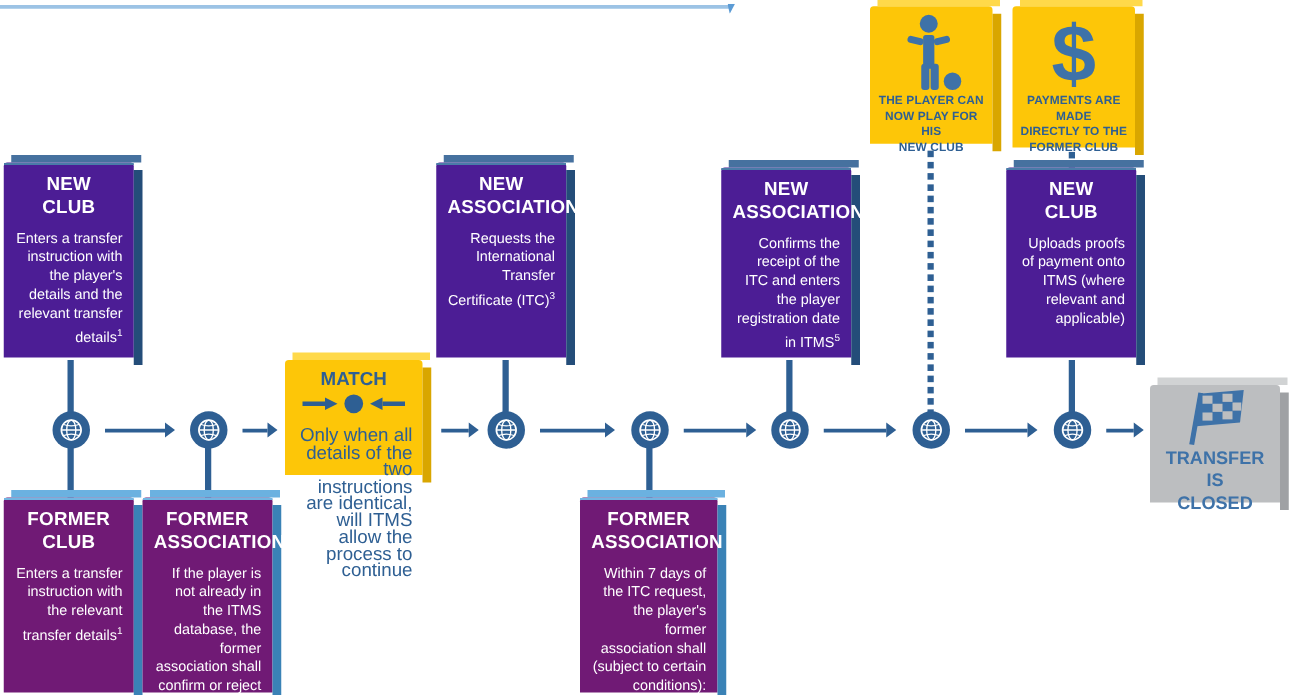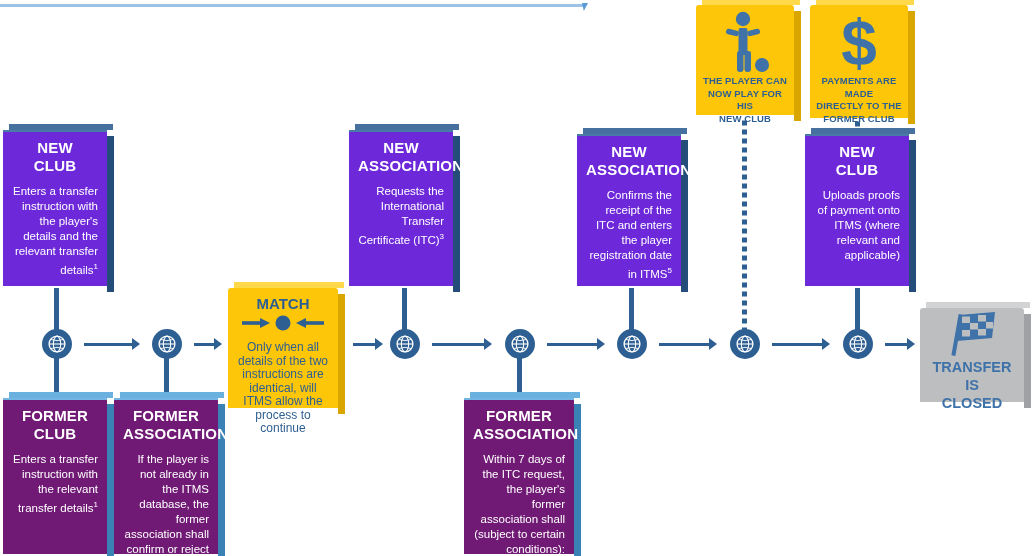--- a/index.html
+++ b/index.html
@@ -53,21 +53,21 @@
     height: 6px;
   }
   .box-inner {
     position: relative;
     z-index: 2;
     padding: 9px 9px 6px 9px;
     height: 100%;
     box-sizing: border-box;
   }
 
-  .box.dark { background: #6d28d9; }
+  .box.dark { background: #4c1d95; }
   .box.dark .side { background: #244D79; }
   .box.dark .cap  { background: #46719F; }
   .box.dark .box-inner { box-shadow: inset 0 2px 0 #4A7BA8; }
 
   .box.light { background: #701a75; }
   .box.light .side { background: #3A82B6; }
   .box.light .cap  { background: #6BB1E0; }
   .box.light .box-inner { box-shadow: inset 0 2px 0 #72B4E2; }
 
   .box.yellow { background: #FDC608; }
@@ -118,24 +118,24 @@
     font-size: 15px;
     line-height: 17px;
     color: #2E5F93;
   }
   .match-glyph {
     text-align: center;
     line-height: 20px;
     margin: 1px 0 3px 0;
   }
   .match-body {
-    font-size: 12px;
+    font-size: 15px;
     line-height: 13.5px;
     color: #2E5F93;
-    text-align: center;
+    text-align: right;
   }
 
   
   .closed-title {
     text-align: center;
     font-weight: bold;
     font-size: 14.5px;
     line-height: 18px;
     color: #3E72A8;
   }
@@ -319,21 +319,21 @@
       <div class="box-title">
         <span>FORMER</span><br>
         <span>ASSOCIATION</span>
       </div>
       <div class="box-body">
         <span>If the player is not already in the ITMS database, the former association shall confirm or reject his identity</span>
       </div>
     </div>
   </div>
 
-  <div class="abs box yellow" style="left:228px; top:288px; width:110px; height:120px;">
+  <div class="abs box yellow" style="left:228px; top:288px; width:110px; height:92px;">
     <div class="cap"></div>
     <div class="side"></div>
     <div class="box-inner" style="padding:7px 8px 6px 8px;">
       <div class="match-title">MATCH</div>
       <div class="match-glyph">
         <svg width="86" height="20" viewBox="0 0 86 20">
           <g fill="#2E5F93">
             <rect x="2" y="8.2" width="18" height="3.6"></rect>
             <polygon points="20,5 30,10 20,15"></polygon>
             <circle cx="43" cy="10" r="7.5"></circle>

